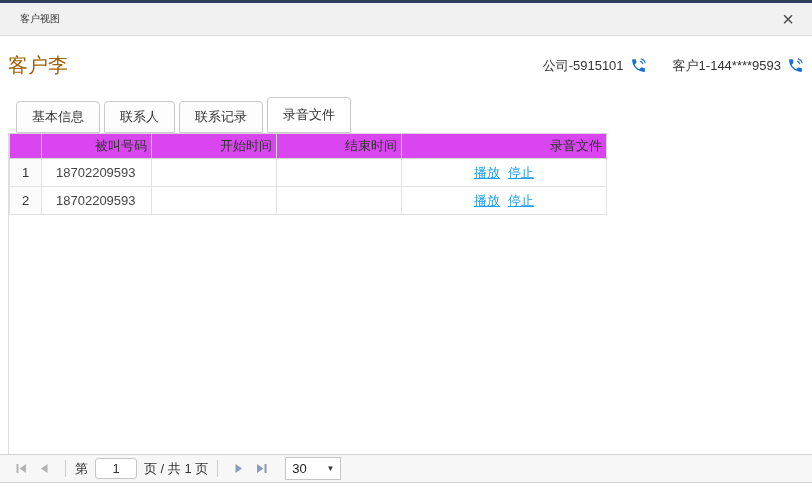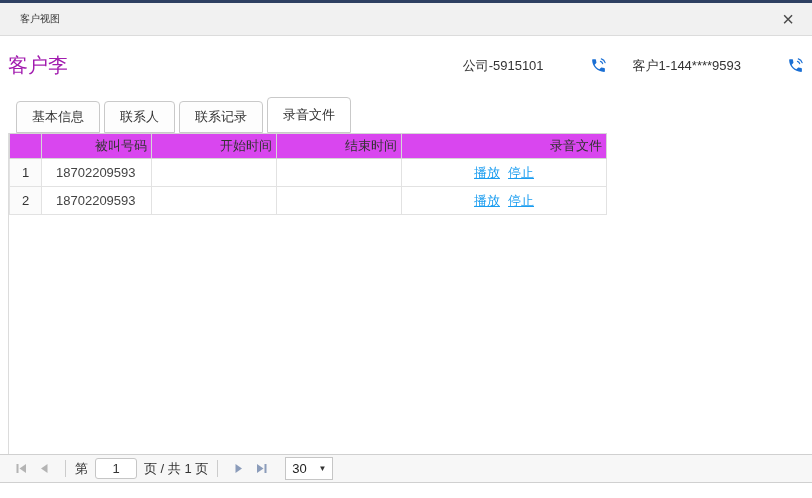--- a/index.html
+++ b/index.html
@@ -28,23 +28,23 @@
     font-size:20px; line-height:1;
     color:#4a4a4a;
     cursor:pointer;
     user-select:none;
   }
   
   .header {
     display:flex; align-items:center;
     padding:16px 8px 6px 8px;
   }
-  .customer-name { font-size:20px; color:#a21caf; }
+  .customer-name { font-size:20px; color:#a16207; }
   .phones { margin-left:auto; display:flex; align-items:center; }
-  .phone-group { display:flex; align-items:flex-start; margin-left:26px;gap:40px; }
+  .phone-group { display:flex; align-items:flex-start; margin-left:26px; }
   .phone-label { font-size:13px; color:#333; }
   .phone-icon { margin-left:6px; color:#1a6fd4; display:inline-flex; cursor:pointer; }
   
   .tabs {
     display:flex; align-items:flex-end;
     padding-left:16px;
     margin-top:12px;
   }
   .tab {
     border:1px solid #c9c9c9;
@@ -120,21 +120,21 @@
     border-radius:3px;
     text-align:center;
     font-size:13px; color:#333;
     margin:0 7px;
     background:#fff;
     font-family:"Liberation Sans", sans-serif;
   }
   .page-label { white-space:nowrap; }
   .size-select {
     margin-left:12px;
-    width:48px; height:23px;
+    width:56px; height:23px;
     border:1px solid #c6c6c6;
     background:#fff;
     display:flex; align-items:center; justify-content:space-between;
     padding:0 6px;
     cursor:pointer;
   }
   .size-value { font-size:13px; color:#222; }
   .caret { font-size:8px; color:#333; }
 </style>
 </head>

